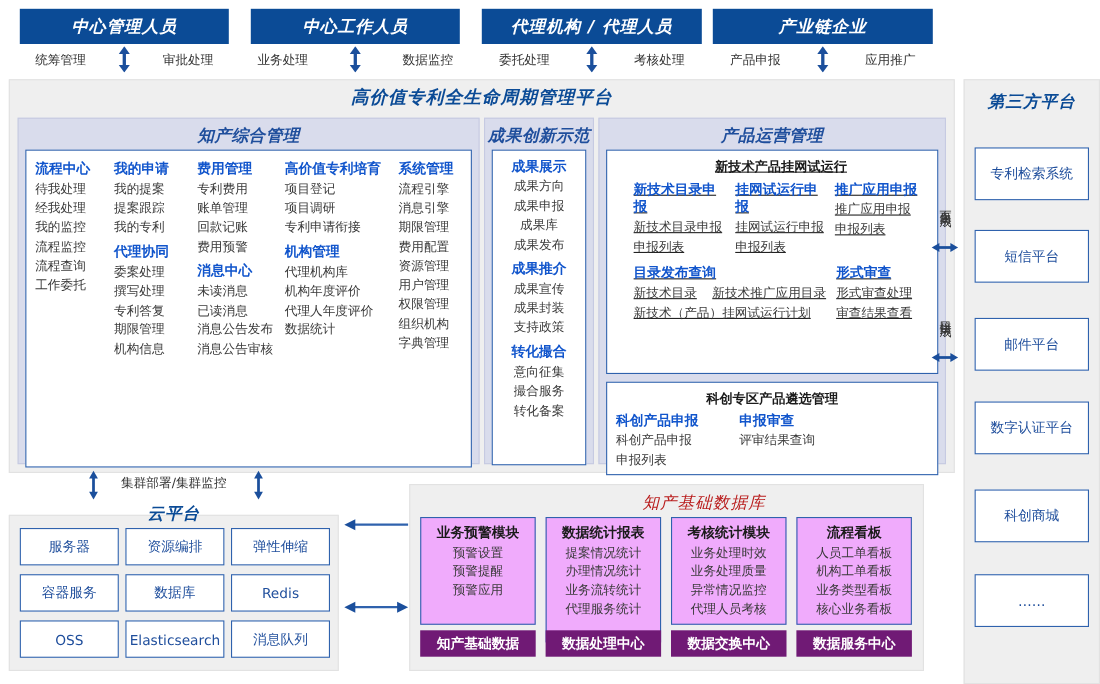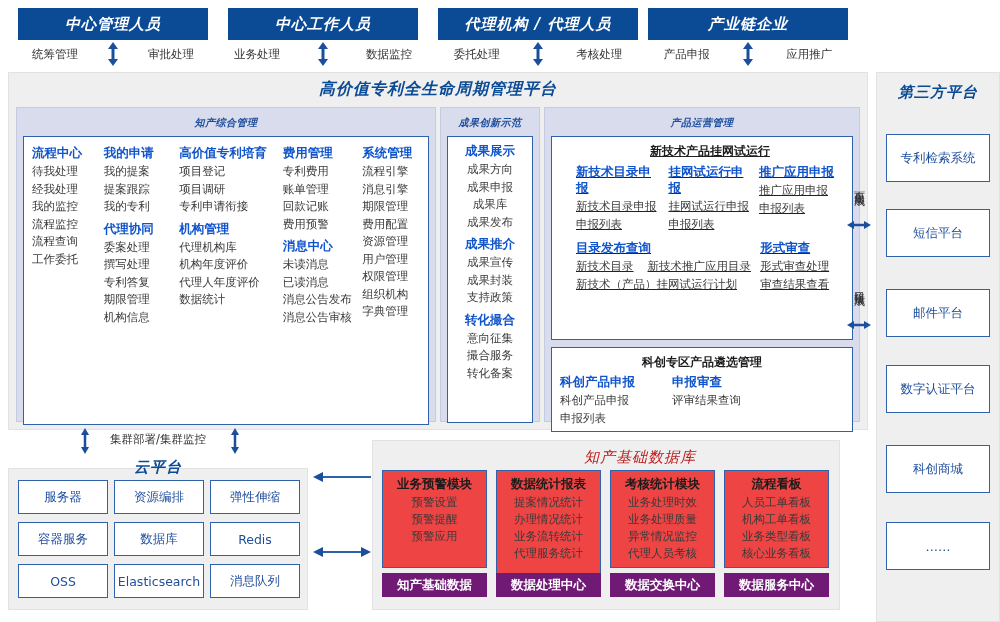--- a/index.html
+++ b/index.html
@@ -23,21 +23,21 @@
   #platform-panel{
     left:8px;top:72px;width:860px;height:358px;
     background:#EFEFEF;border:1px solid #E2E2E2;
   }
   #platform-title{
     left:8px;top:76px;width:860px;height:26px;
     font-size:16px;font-weight:bold;font-style:italic;color:#0B4B96;letter-spacing:1px;
   }
   .group-wrap{background:#D9DCEC;border:1px solid #C6CAE2;}
   .group-title{
-    font-size:10px;font-weight:bold;font-style:italic;color:#1F4E9C;
+    font-size:15px;font-weight:bold;font-style:italic;color:#1F4E9C;
     height:22px;letter-spacing:.5px;
   }
   .white-card{background:#fff;border:1.5px solid #2F62AD;}
 
   .col-head{
     font-size:12.5px;font-weight:bold;color:#1155CC;line-height:16px;margin-bottom:2px;white-space:nowrap;
   }
   .col-item{
     font-size:11.5px;color:#3a3a3a;line-height:17.5px;white-space:nowrap;
   }
@@ -65,21 +65,21 @@
 
   
   #cloud-panel{left:8px;top:468px;width:300px;height:142px;background:#EFEFEF;border:1px solid #E2E2E2;}
   #cloud-title{left:8px;top:455px;width:300px;height:24px;font-size:15px;font-weight:bold;font-style:italic;color:#0B4B96;letter-spacing:1px;}
   .cloud-cell{background:#fff;border:1.5px solid #2F62AD;color:#1F4E9C;font-size:12.5px;height:34px;}
   #cluster-label{left:8px;top:430px;width:300px;height:18px;font-size:11.5px;color:#333;}
 
   
   #db-panel{left:372px;top:440px;width:468px;height:170px;background:#EFEFEF;border:1px solid #E2E2E2;}
   #db-title{left:372px;top:444px;width:536px;height:26px;font-size:15px;font-weight:normal;font-style:italic;color:#b91c1c;letter-spacing:1px;}
-  .db-card{background:#ef4444;border:1.5px solid #2F62AD;width:105px;}
+  .db-card{background:#f0abfc;border:1.5px solid #2F62AD;width:105px;}
   .db-card-head{font-size:12.5px;font-weight:bold;color:#1b1b1b;text-align:center;line-height:20px;padding-top:3px;}
   .db-card-item{font-size:11.5px;color:#3a3a3a;text-align:center;line-height:17px;}
   .db-foot{background:#701a75;color:#fff;font-size:12.5px;font-weight:bold;width:105px;height:24px;}
 
   svg.arrow{position:absolute;overflow:visible;}
 </style>
 </head>
 <body>
 
 <div id="roles-layer">
@@ -161,42 +161,42 @@
         <div class="col-item">我的提案</div>
         <div class="col-item">提案跟踪</div>
         <div class="col-item">我的专利</div>
         <div class="col-head" style="margin-top: 5px;">代理协同</div>
         <div class="col-item">委案处理</div>
         <div class="col-item">撰写处理</div>
         <div class="col-item">专利答复</div>
         <div class="col-item">期限管理</div>
         <div class="col-item">机构信息</div>
       </div>
-      <div class="col" style="width:104px;">
-        <div class="col-head">高价值专利培育</div>
-        <div class="col-item">项目登记</div>
-        <div class="col-item">项目调研</div>
-        <div class="col-item">专利申请衔接</div>
-        <div class="col-head" style="margin-top: 5px;">机构管理</div>
-        <div class="col-item">代理机构库</div>
-        <div class="col-item">机构年度评价</div>
-        <div class="col-item">代理人年度评价</div>
-        <div class="col-item">数据统计</div>
-      </div>
       <div class="col" style="width:80px;">
         <div class="col-head">费用管理</div>
         <div class="col-item">专利费用</div>
         <div class="col-item">账单管理</div>
         <div class="col-item">回款记账</div>
         <div class="col-item">费用预警</div>
         <div class="col-head" style="margin-top: 5px;">消息中心</div>
         <div class="col-item">未读消息</div>
         <div class="col-item">已读消息</div>
         <div class="col-item">消息公告发布</div>
         <div class="col-item">消息公告审核</div>
+      </div>
+      <div class="col" style="width:104px;">
+        <div class="col-head">高价值专利培育</div>
+        <div class="col-item">项目登记</div>
+        <div class="col-item">项目调研</div>
+        <div class="col-item">专利申请衔接</div>
+        <div class="col-head" style="margin-top: 5px;">机构管理</div>
+        <div class="col-item">代理机构库</div>
+        <div class="col-item">机构年度评价</div>
+        <div class="col-item">代理人年度评价</div>
+        <div class="col-item">数据统计</div>
       </div>
       <div class="col" style="width:66px;">
         <div class="col-head">系统管理</div>
         <div class="col-item">流程引擎</div>
         <div class="col-item">消息引擎</div>
         <div class="col-item">期限管理</div>
         <div class="col-item">费用配置</div>
         <div class="col-item">资源管理</div>
         <div class="col-item">用户管理</div>
         <div class="col-item">权限管理</div>

